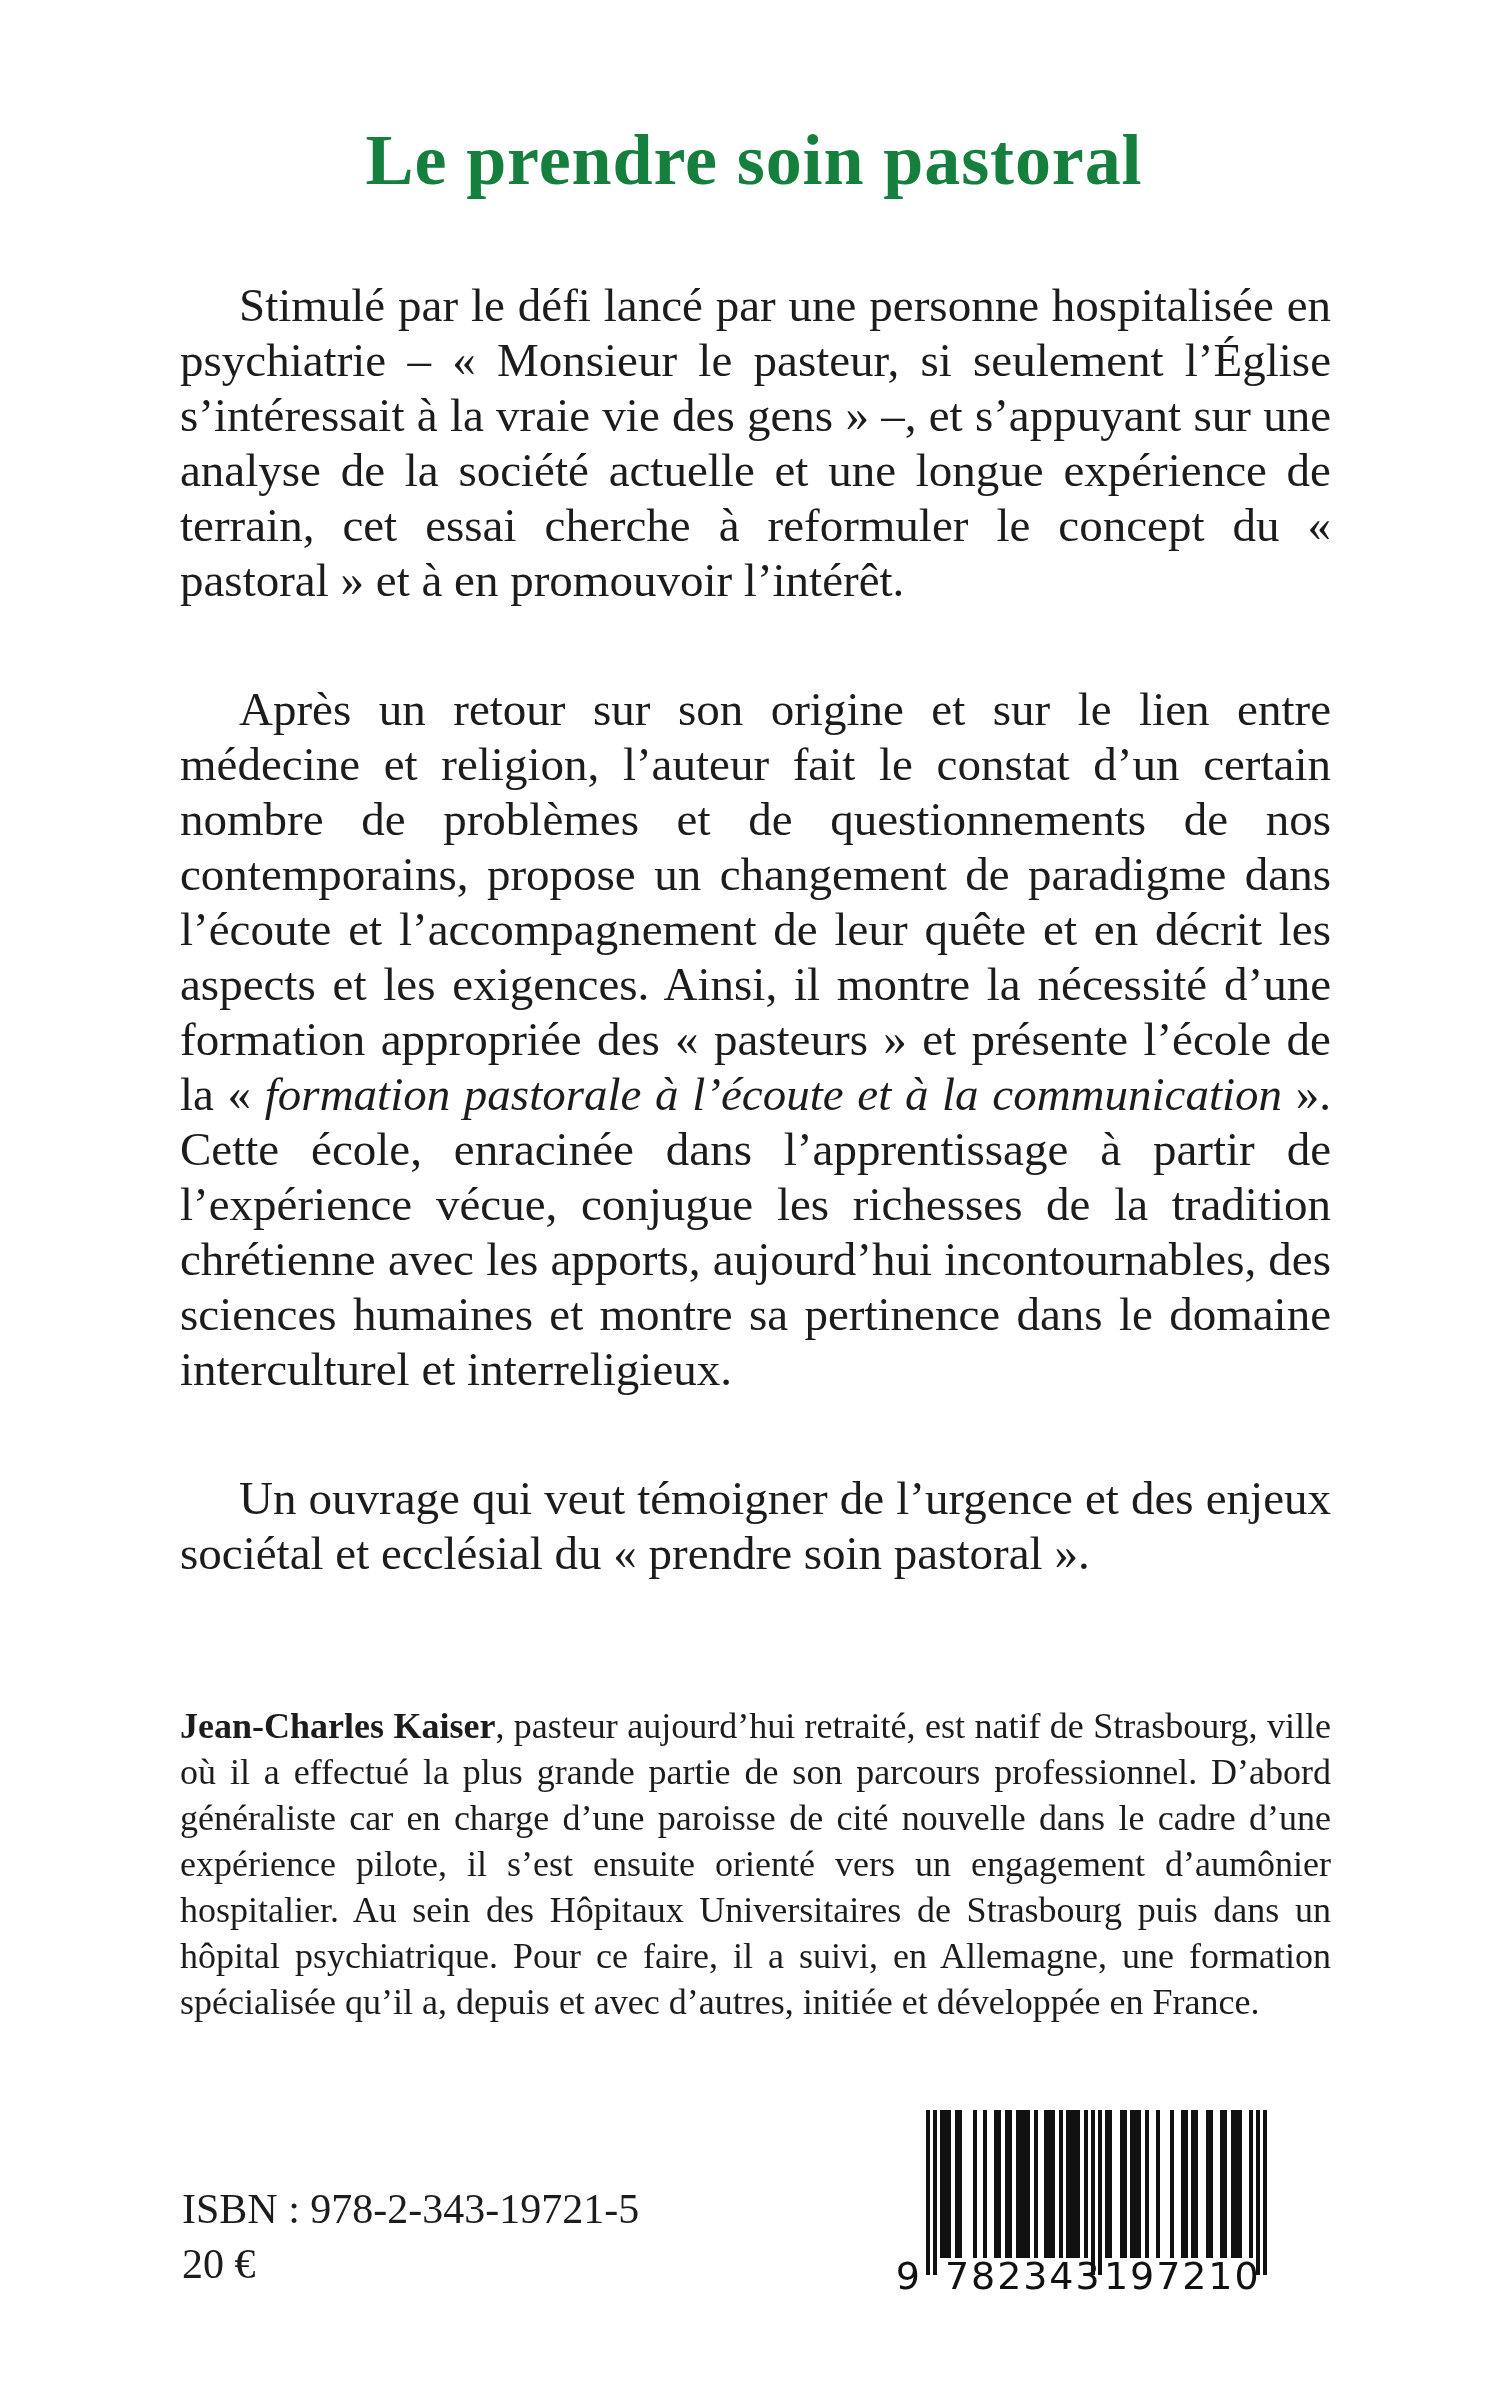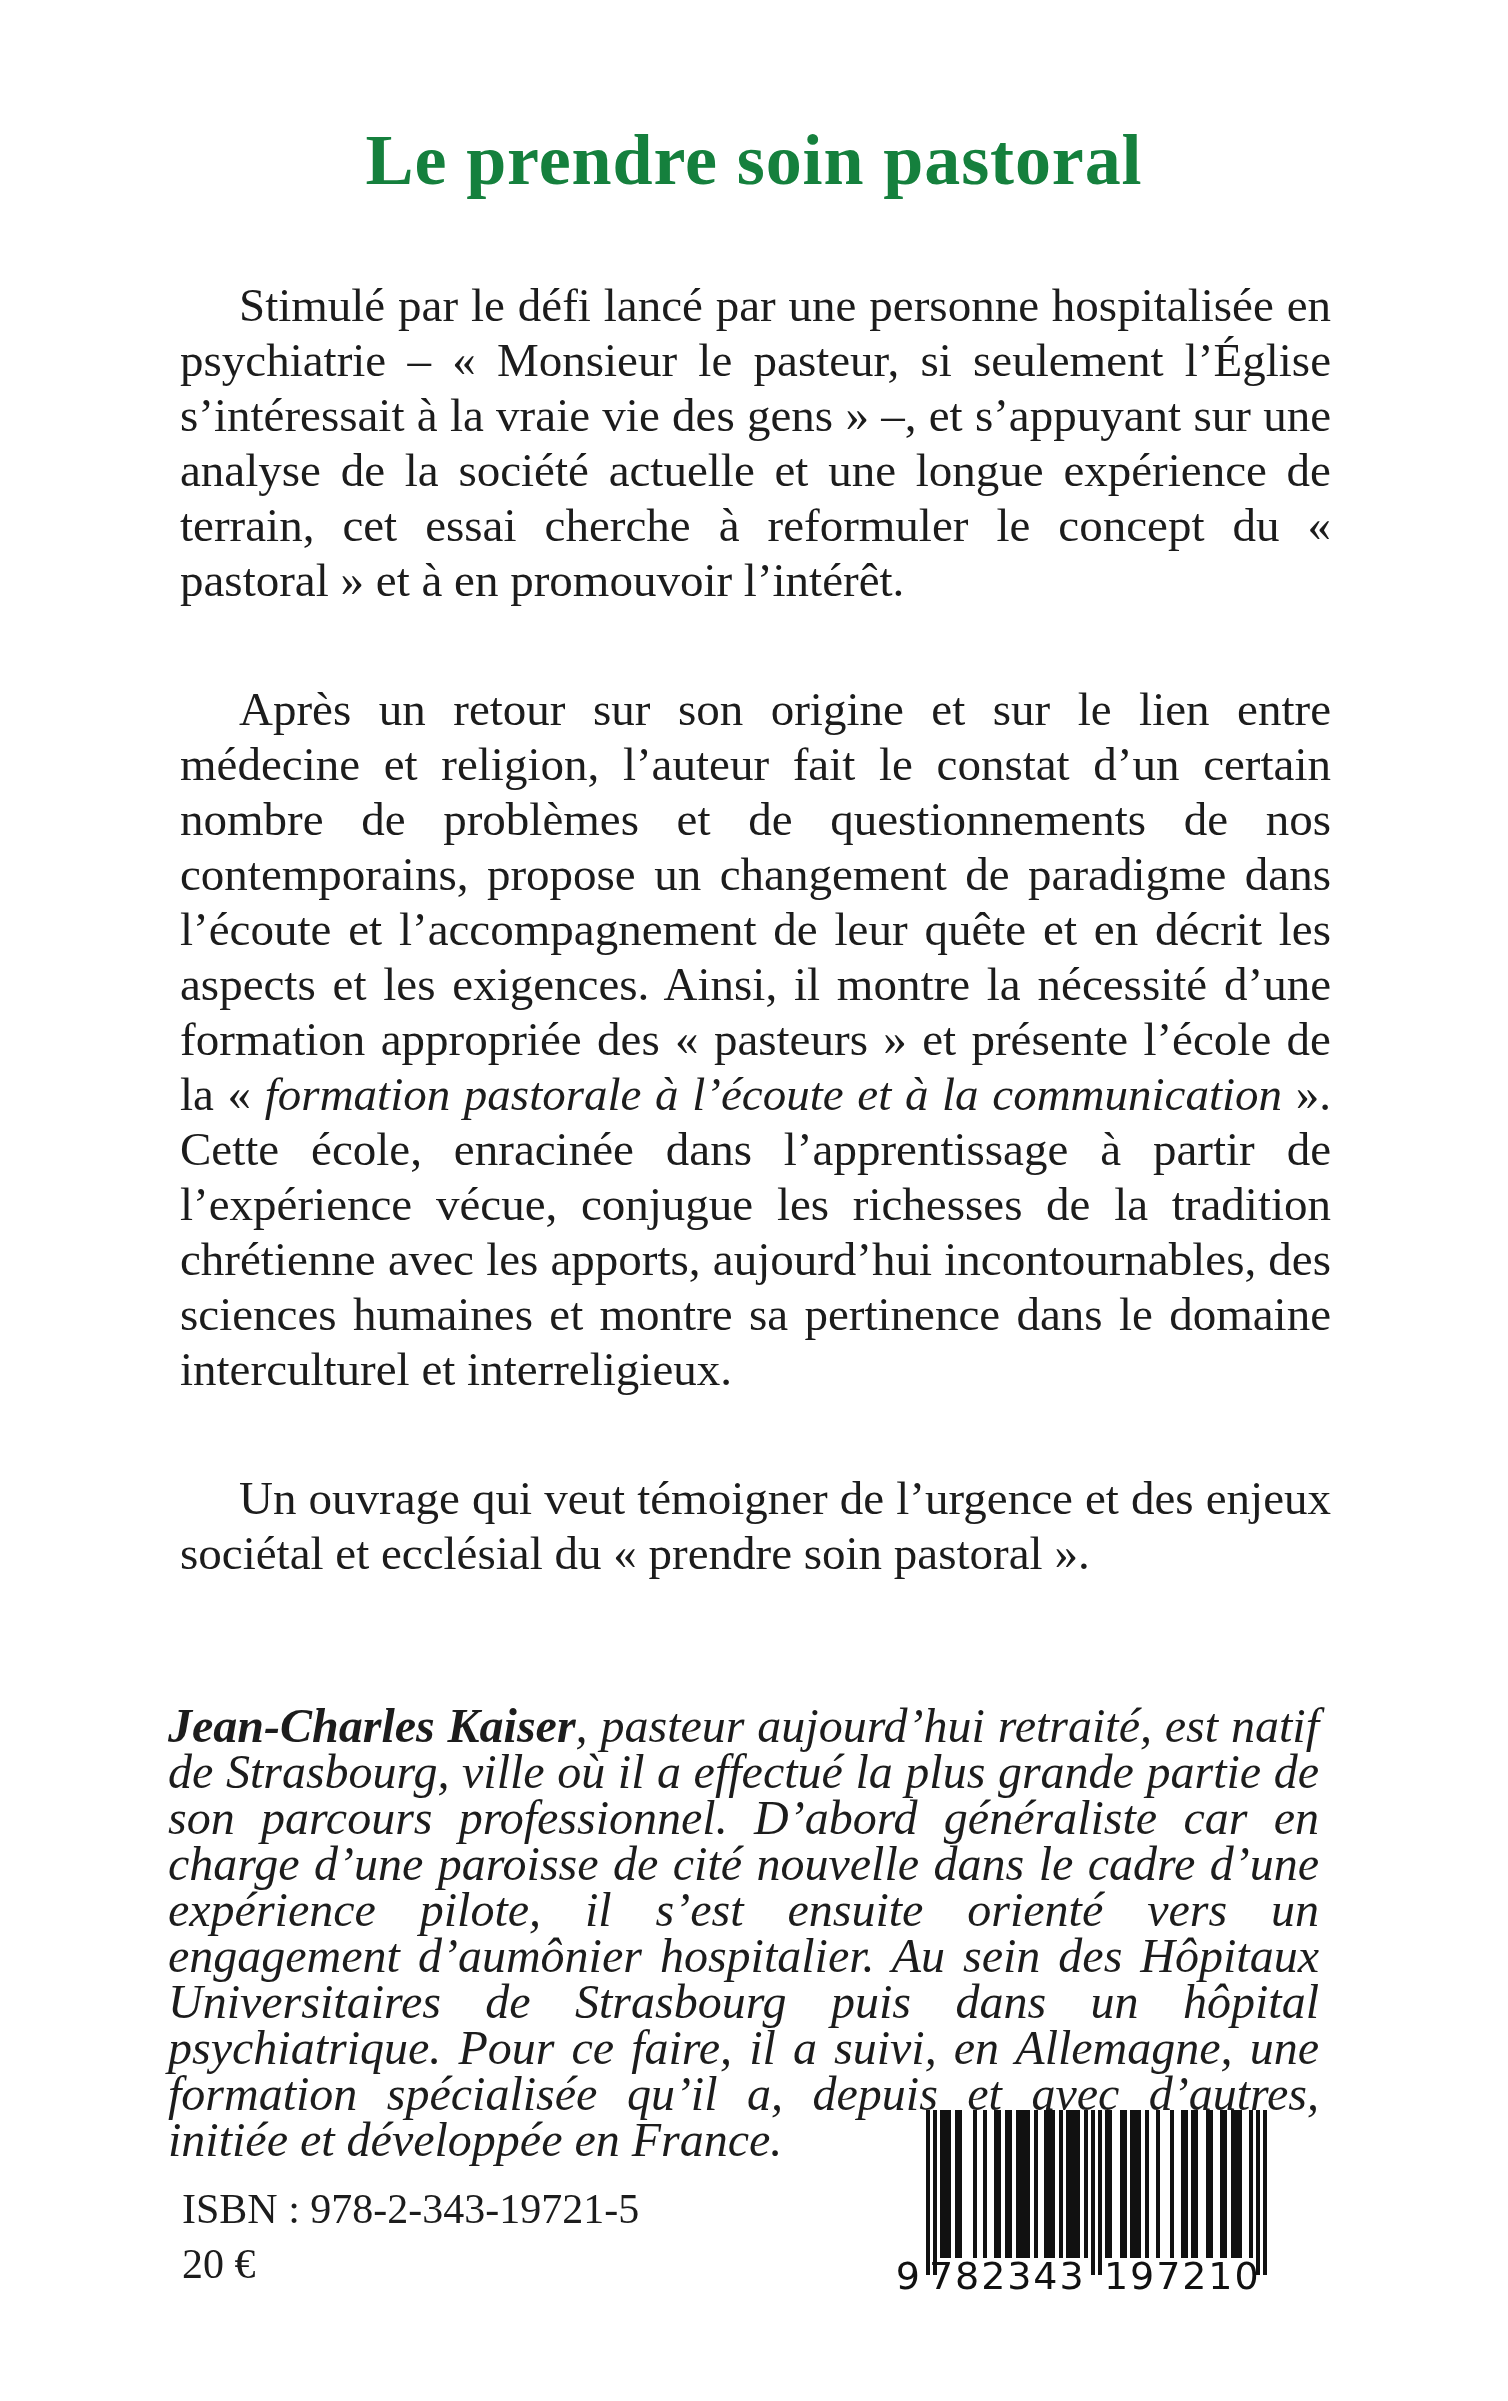--- a/index.html
+++ b/index.html
@@ -34,25 +34,24 @@
     text-align: justify;
   }
   .para { margin: 0 0 74px 0; text-indent: 59px; }
   .para:last-child { margin-bottom: 0; margin-top: 28px; }
 
   .run-i { font-style: italic; }
   .run-b { font-weight: 700; }
 
   .bio {
     position: absolute;
-    left: 168px; top: 1703px;
+    left: 180px; top: 1703px;
     width: 1151px;
-    font-size: 48px;
+    font-size: 36px;
     line-height: 46px;
-    font-style: italic;
     text-align: justify;
   }
 
   .footer-block {
     position: absolute;
     left: 182px; top: 2182px;
     font-size: 42px;
     line-height: 55px;
   }
   .footer-block div { margin: 0; }
@@ -67,21 +66,21 @@
   .bar { position: absolute; top: 0; height: 148px; background: #111111; }
   .bar.tall { height: 165px; }
   .bc-digits {
     position: absolute; left: 0; top: 0; width: 100%; height: 100%;
     font-family: "DejaVu Sans", sans-serif;
     font-size: 38px;
     color: #111111;
   }
   .bc-digits span { position: absolute; top: 144px; display: block; }
   .bc-lead  { left: -42px; width: 36px;  text-align: right; }
-  .bc-g1    { left: 3px;  width: 153px; text-align: right; letter-spacing: 1.9px; }
+  .bc-g1    { left: 19px;  width: 153px; text-align: right; letter-spacing: 1.9px; }
   .bc-g2    { left: 178px; width: 155px; text-align: center; letter-spacing: 1.9px; }
 </style>
 </head>
 <body>
 
 <div class="page">
 
   <h1 class="title">Le prendre soin pastoral</h1>
 
   <main class="blurb">

